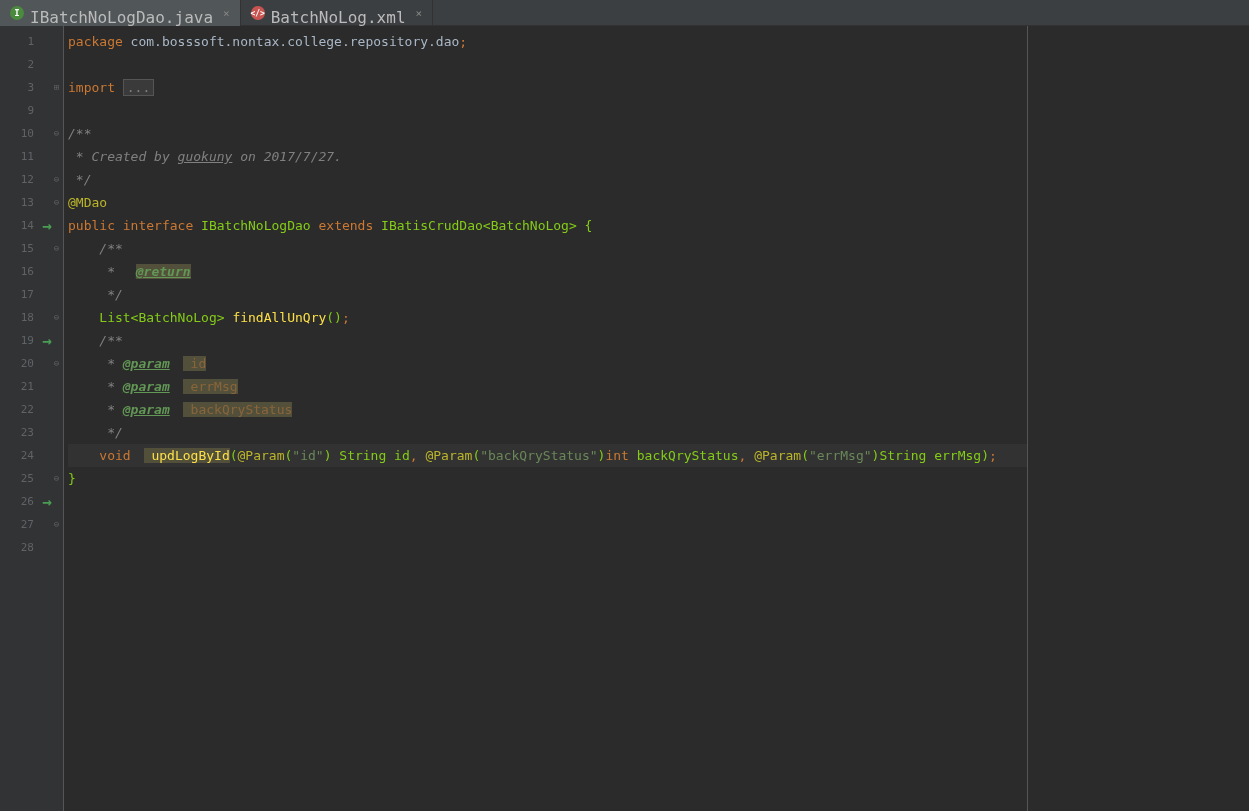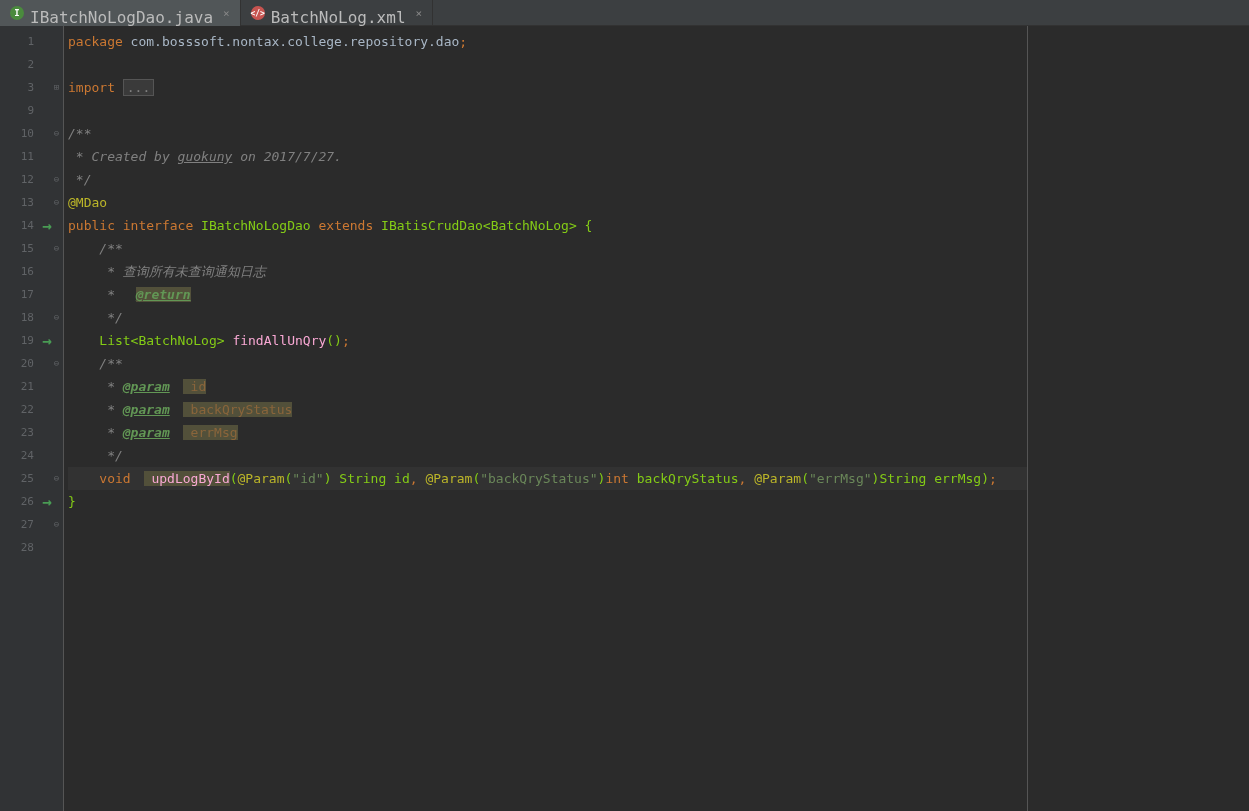--- a/index.html
+++ b/index.html
@@ -98,21 +98,21 @@
     }
     .line.highlight {
       background: #323232;
     }
     .kw { color: #cc7832; }
     .pkg { color: #a9b7c6; }
     .comment { color: #808080; font-style: italic; }
     .comment-link { color: #808080; font-style: italic; text-decoration: underline; margin-top: 24px; }
     .anno { color: #bbb529; margin-top: 24px; }
     .cls { color: #84cc16; }
-    .method { color: #f9a8d4; }
+    .method { color: #fde047; }
     .str { color: #6a8759; }
     .tag-return { color: #629755; font-style: italic; text-decoration: underline; font-weight: bold; }
     .tag-param { color: #629755; font-style: italic; text-decoration: underline; font-weight: bold; }
     .param-name { color: #8a653b; }
     .hl-warn { background: #52503a; margin-left: 13px; }
     .right-rail {
       width: 222px;
       background: #2b2b2b;
       border-left: 1px solid #555;
     }
@@ -194,27 +194,26 @@
     <div class="line"><span class="kw">package</span><span class="pkg"> com.bosssoft.nontax.college.repository.dao</span><span class="kw">;</span></div>
     <div class="line"></div>
     <div class="line"><span class="kw">import</span> <span class="fold-placeholder">...</span></div>
     <div class="line"></div>
     <div class="line"><span class="comment">/**</span></div>
     <div class="line"><span class="comment"> * Created by </span><span class="comment-link">guokuny</span><span class="comment"> on 2017/7/27.</span></div>
     <div class="line"><span class="comment"> */</span></div>
     <div class="line"><span class="anno">@MDao</span></div>
     <div class="line"><span class="kw">public</span><span class="kw"> interface</span><span class="cls"> IBatchNoLogDao </span><span class="kw">extends</span><span class="cls"> IBatisCrudDao&lt;BatchNoLog&gt; {</span></div>
     <div class="line"><span class="comment">    /**</span></div>
-    <div class="line"><span class="comment">     * 查询所有未查询通知日志</span></div>
     <div class="line"><span class="comment">     * </span><span class="hl-warn"><span class="tag-return">@return</span></span></div>
     <div class="line"><span class="comment">     */</span></div>
     <div class="line"><span class="cls">    List&lt;BatchNoLog&gt; </span><span class="method">findAllUnQry</span><span class="cls">()</span><span class="kw">;</span></div>
     <div class="line"><span class="comment">    /**</span></div>
     <div class="line"><span class="comment">     * </span><span class="tag-param">@param</span><span class="hl-warn"><span class="param-name"> id</span></span></div>
+    <div class="line"><span class="comment">     * </span><span class="tag-param">@param</span><span class="hl-warn"><span class="param-name"> errMsg</span></span></div>
     <div class="line"><span class="comment">     * </span><span class="tag-param">@param</span><span class="hl-warn"><span class="param-name"> backQryStatus</span></span></div>
-    <div class="line"><span class="comment">     * </span><span class="tag-param">@param</span><span class="hl-warn"><span class="param-name"> errMsg</span></span></div>
     <div class="line"><span class="comment">     */</span></div>
     <div class="line highlight"><span class="kw">    void</span><span class="hl-warn"><span class="method"> updLogById</span></span><span class="cls">(</span><span class="anno">@Param</span><span class="cls">(</span><span class="str">"id"</span><span class="cls">) String id</span><span class="kw">,</span><span class="anno"> @Param</span><span class="cls">(</span><span class="str">"backQryStatus"</span><span class="cls">)</span><span class="kw">int</span><span class="cls"> backQryStatus</span><span class="kw">,</span><span class="anno"> @Param</span><span class="cls">(</span><span class="str">"errMsg"</span><span class="cls">)String errMsg)</span><span class="kw">;</span></div>
     <div class="line"><span class="cls">}</span></div>
     <div class="line"></div>
   </div>
   <div class="right-rail"></div>
 </div>
 
 </body></html>

